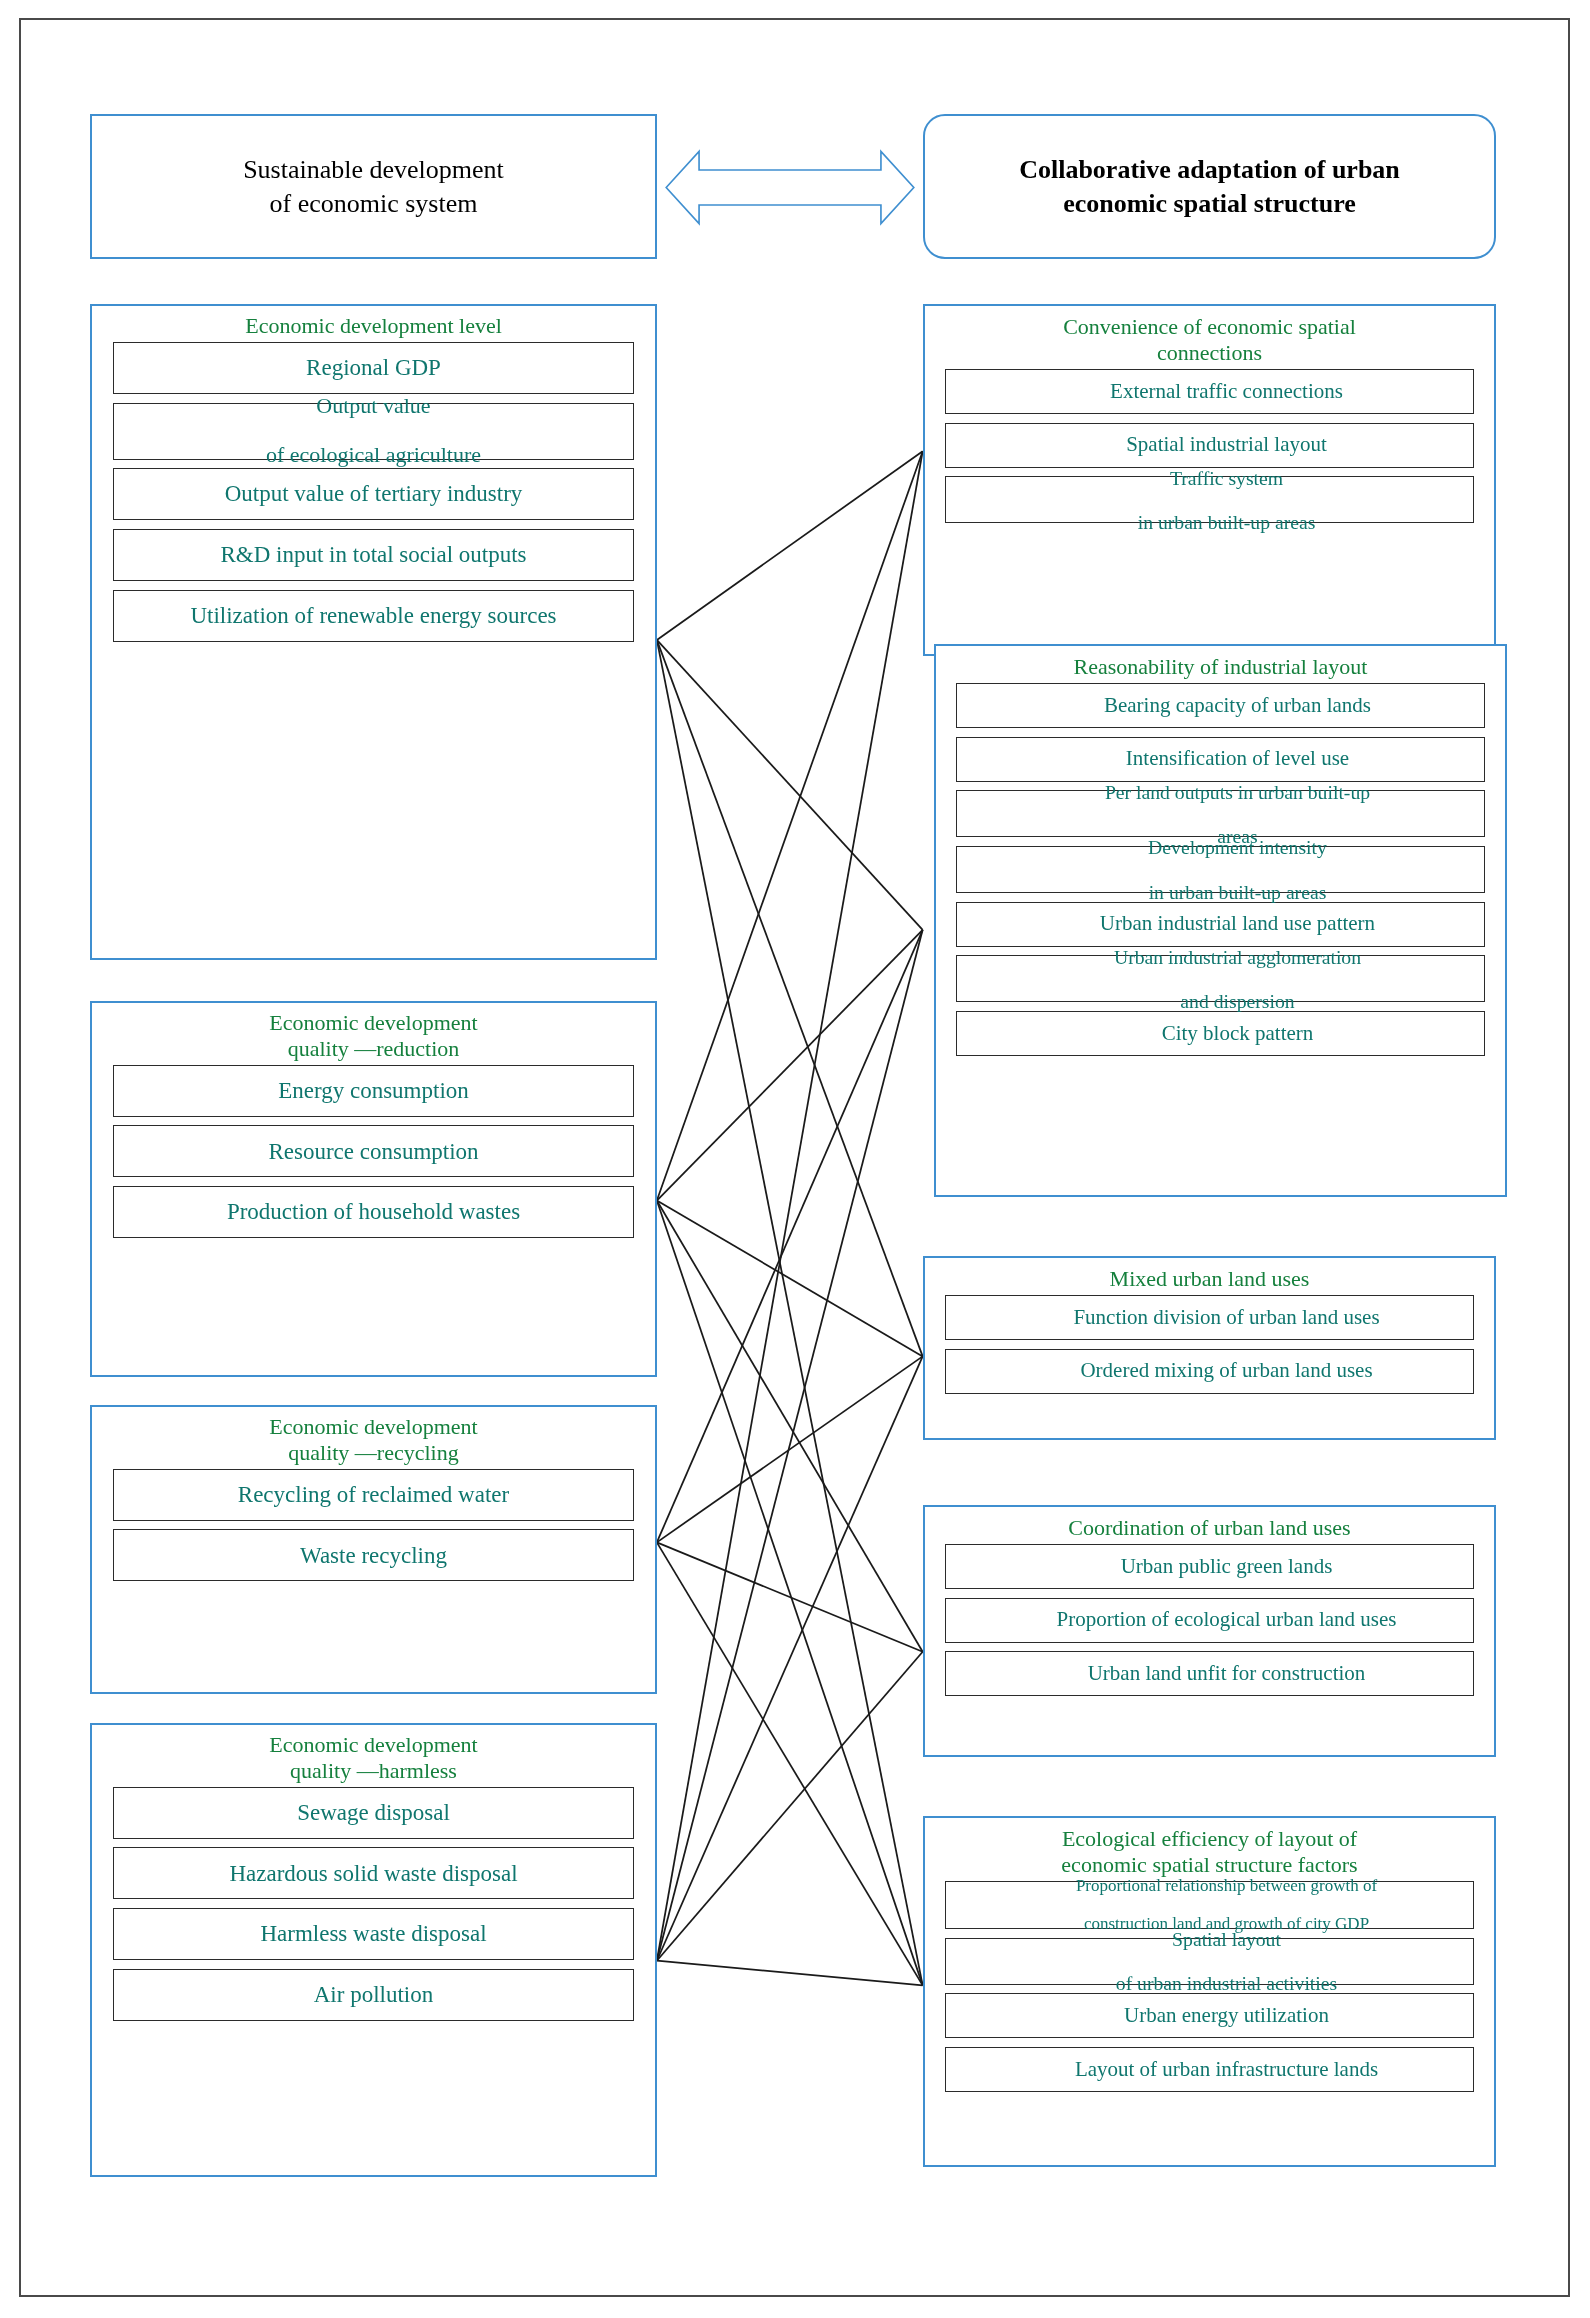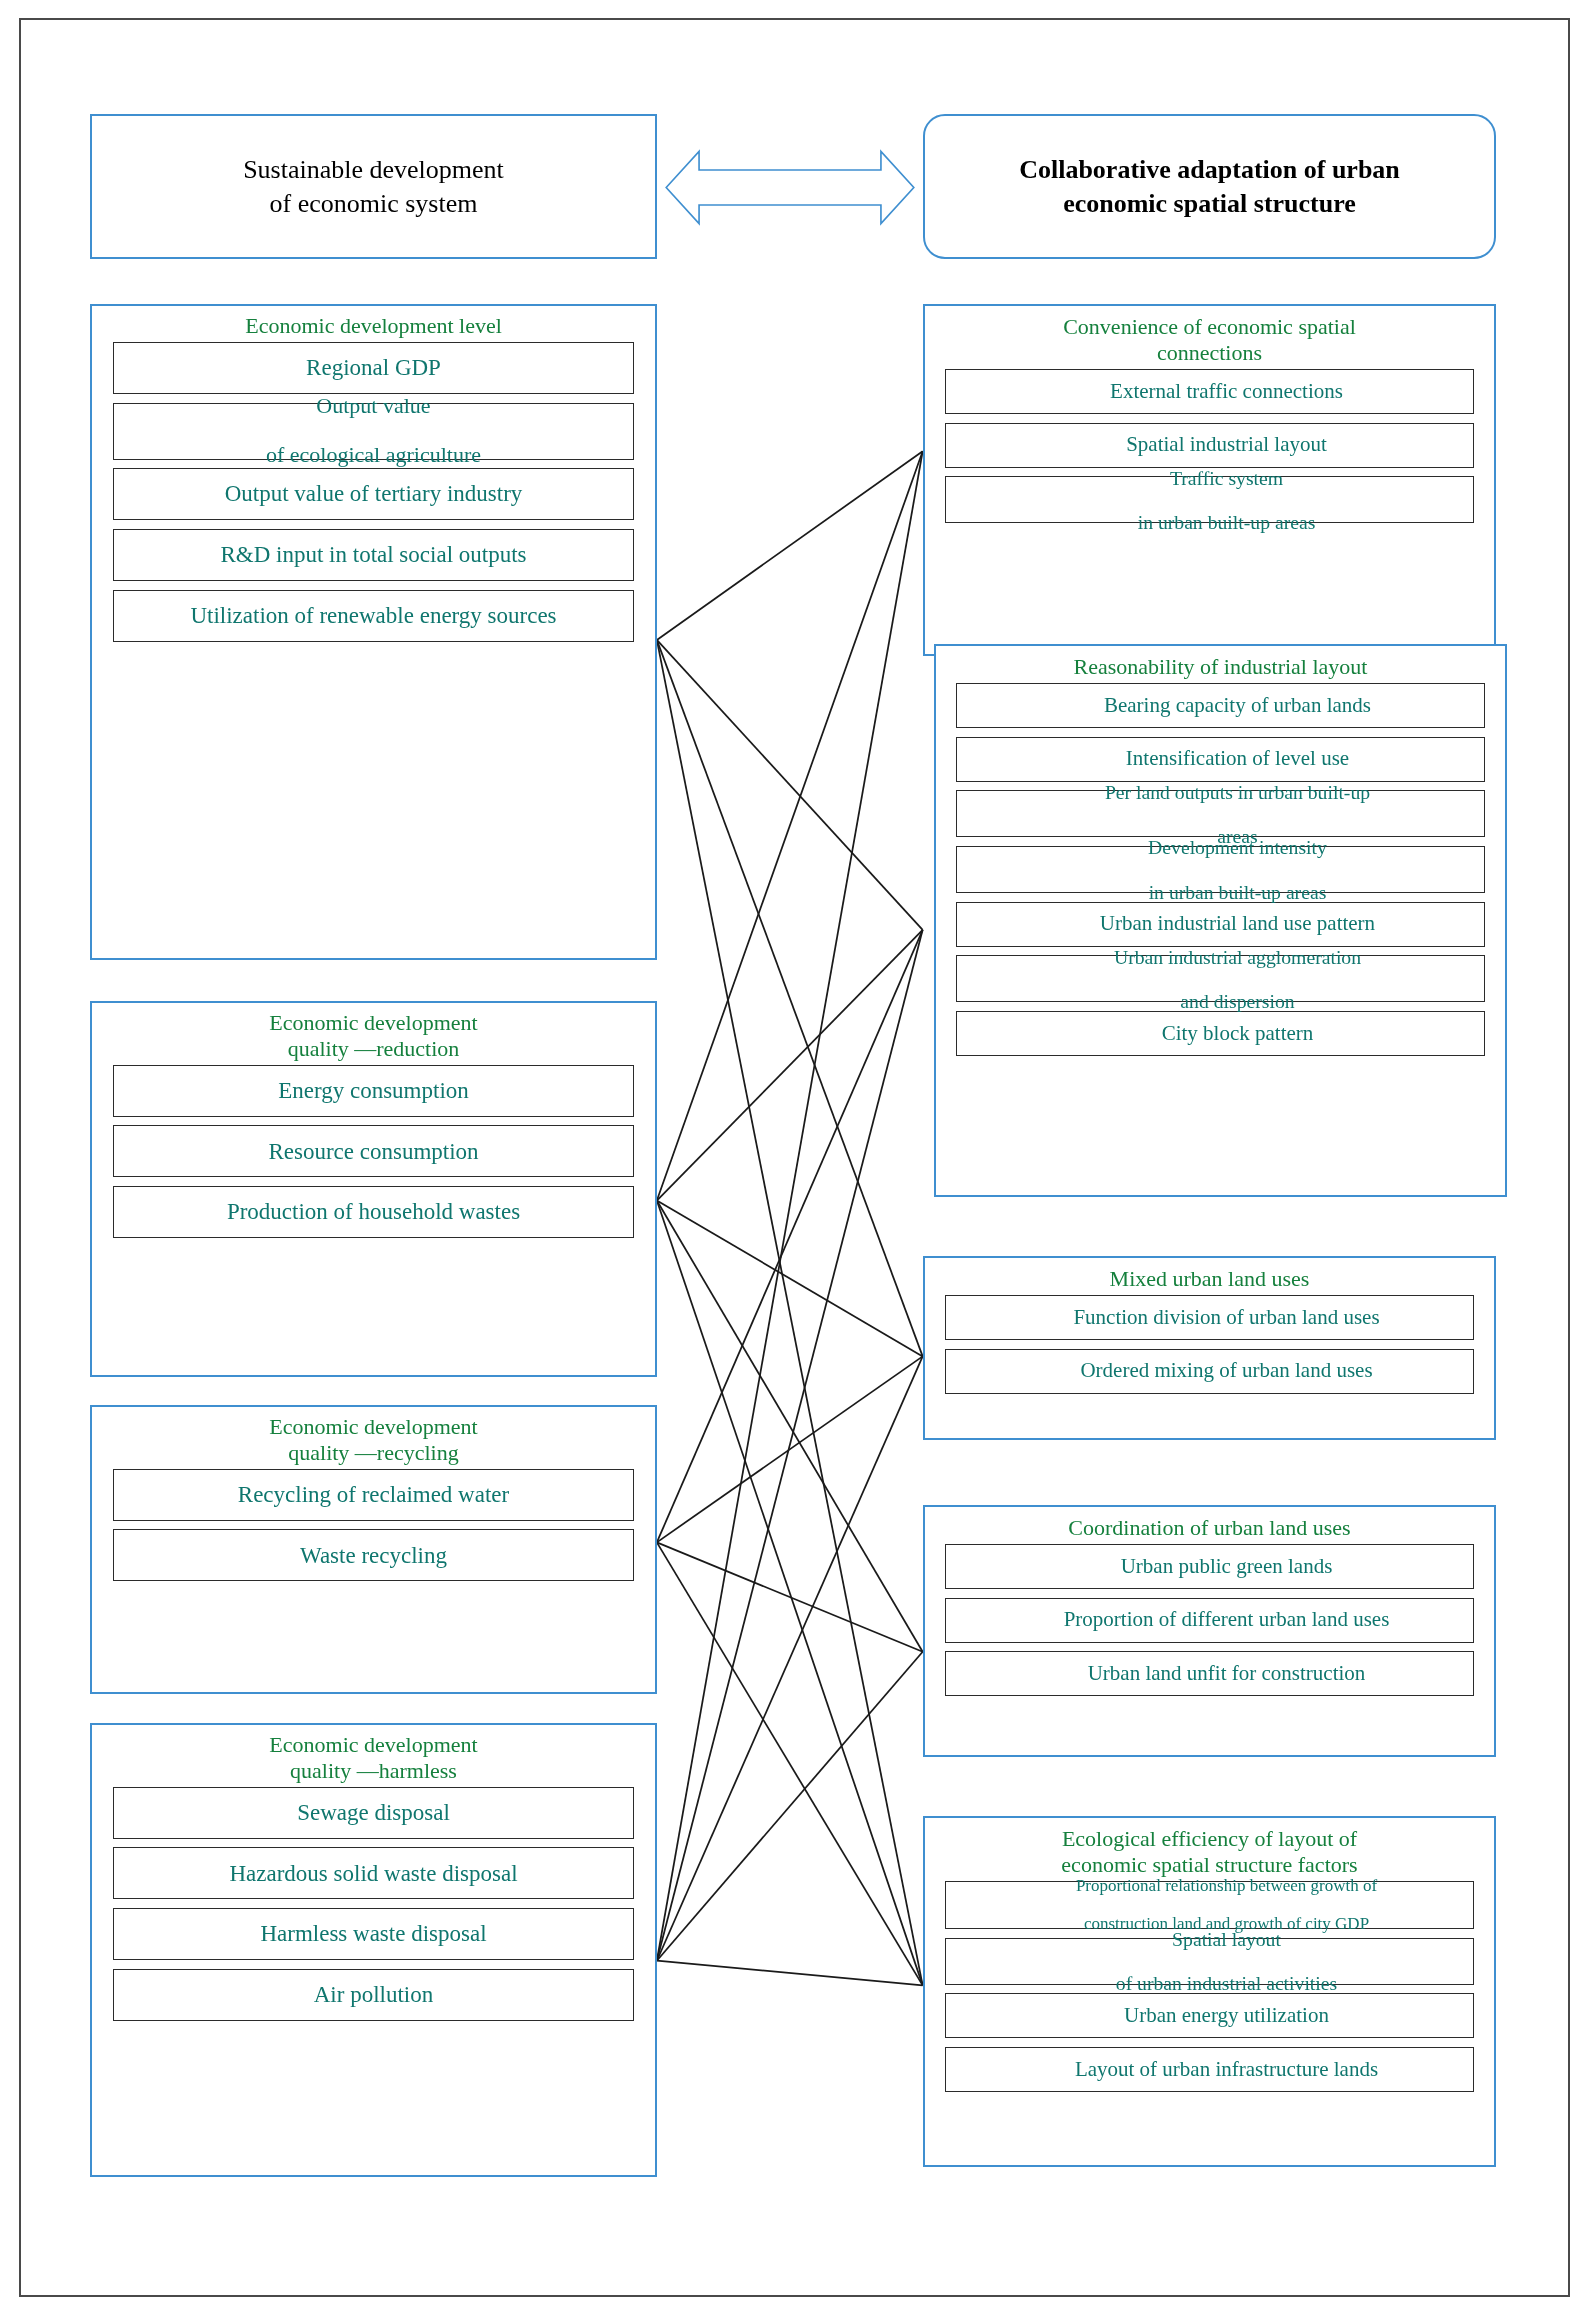--- a/index.html
+++ b/index.html
@@ -291,21 +291,21 @@
 
   <div class="group col-right" id="grp-r3">
     <div class="group-title">
       <div>Coordination of urban land uses</div>
     </div>
     <div class="items">
       <div class="item">
           <span>Urban public green lands</span>
         </div>
       <div class="item">
-          <span>Proportion of different urban land uses</span>
+          <span>Proportion of ecological urban land uses</span>
         </div>
       <div class="item">
           <span>Urban land unfit for construction</span>
         </div>
     </div>
   </div>
 
   <div class="group col-right" id="grp-r4">
     <div class="group-title">
       <div>Ecological efficiency of layout of</div>

